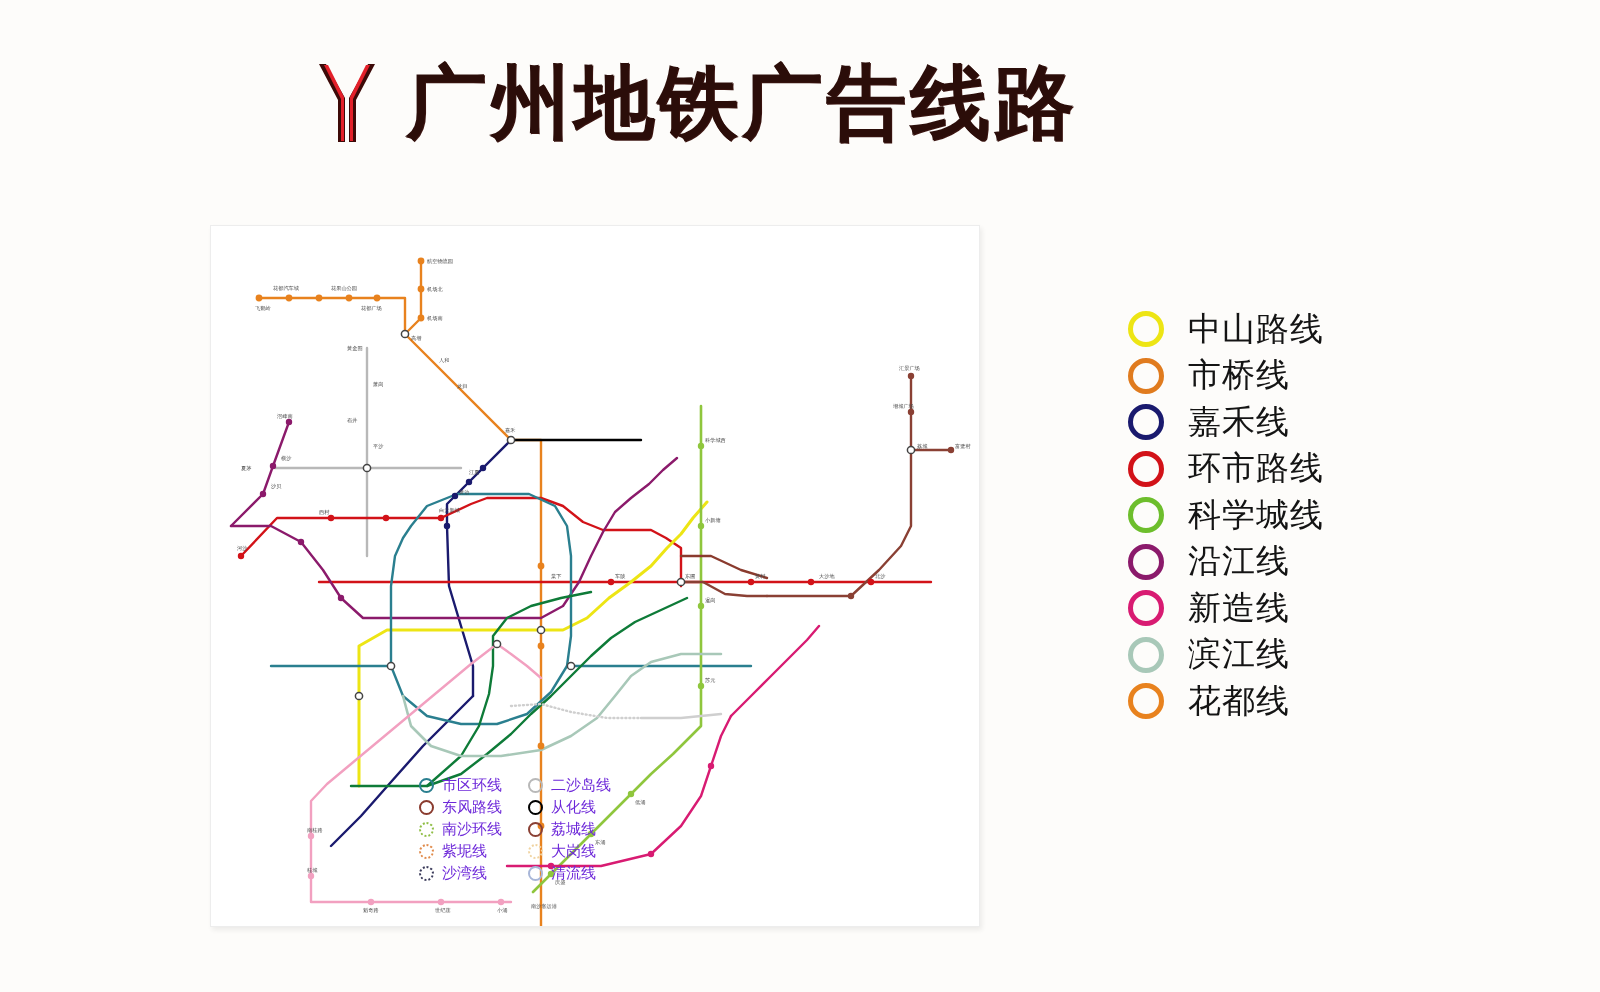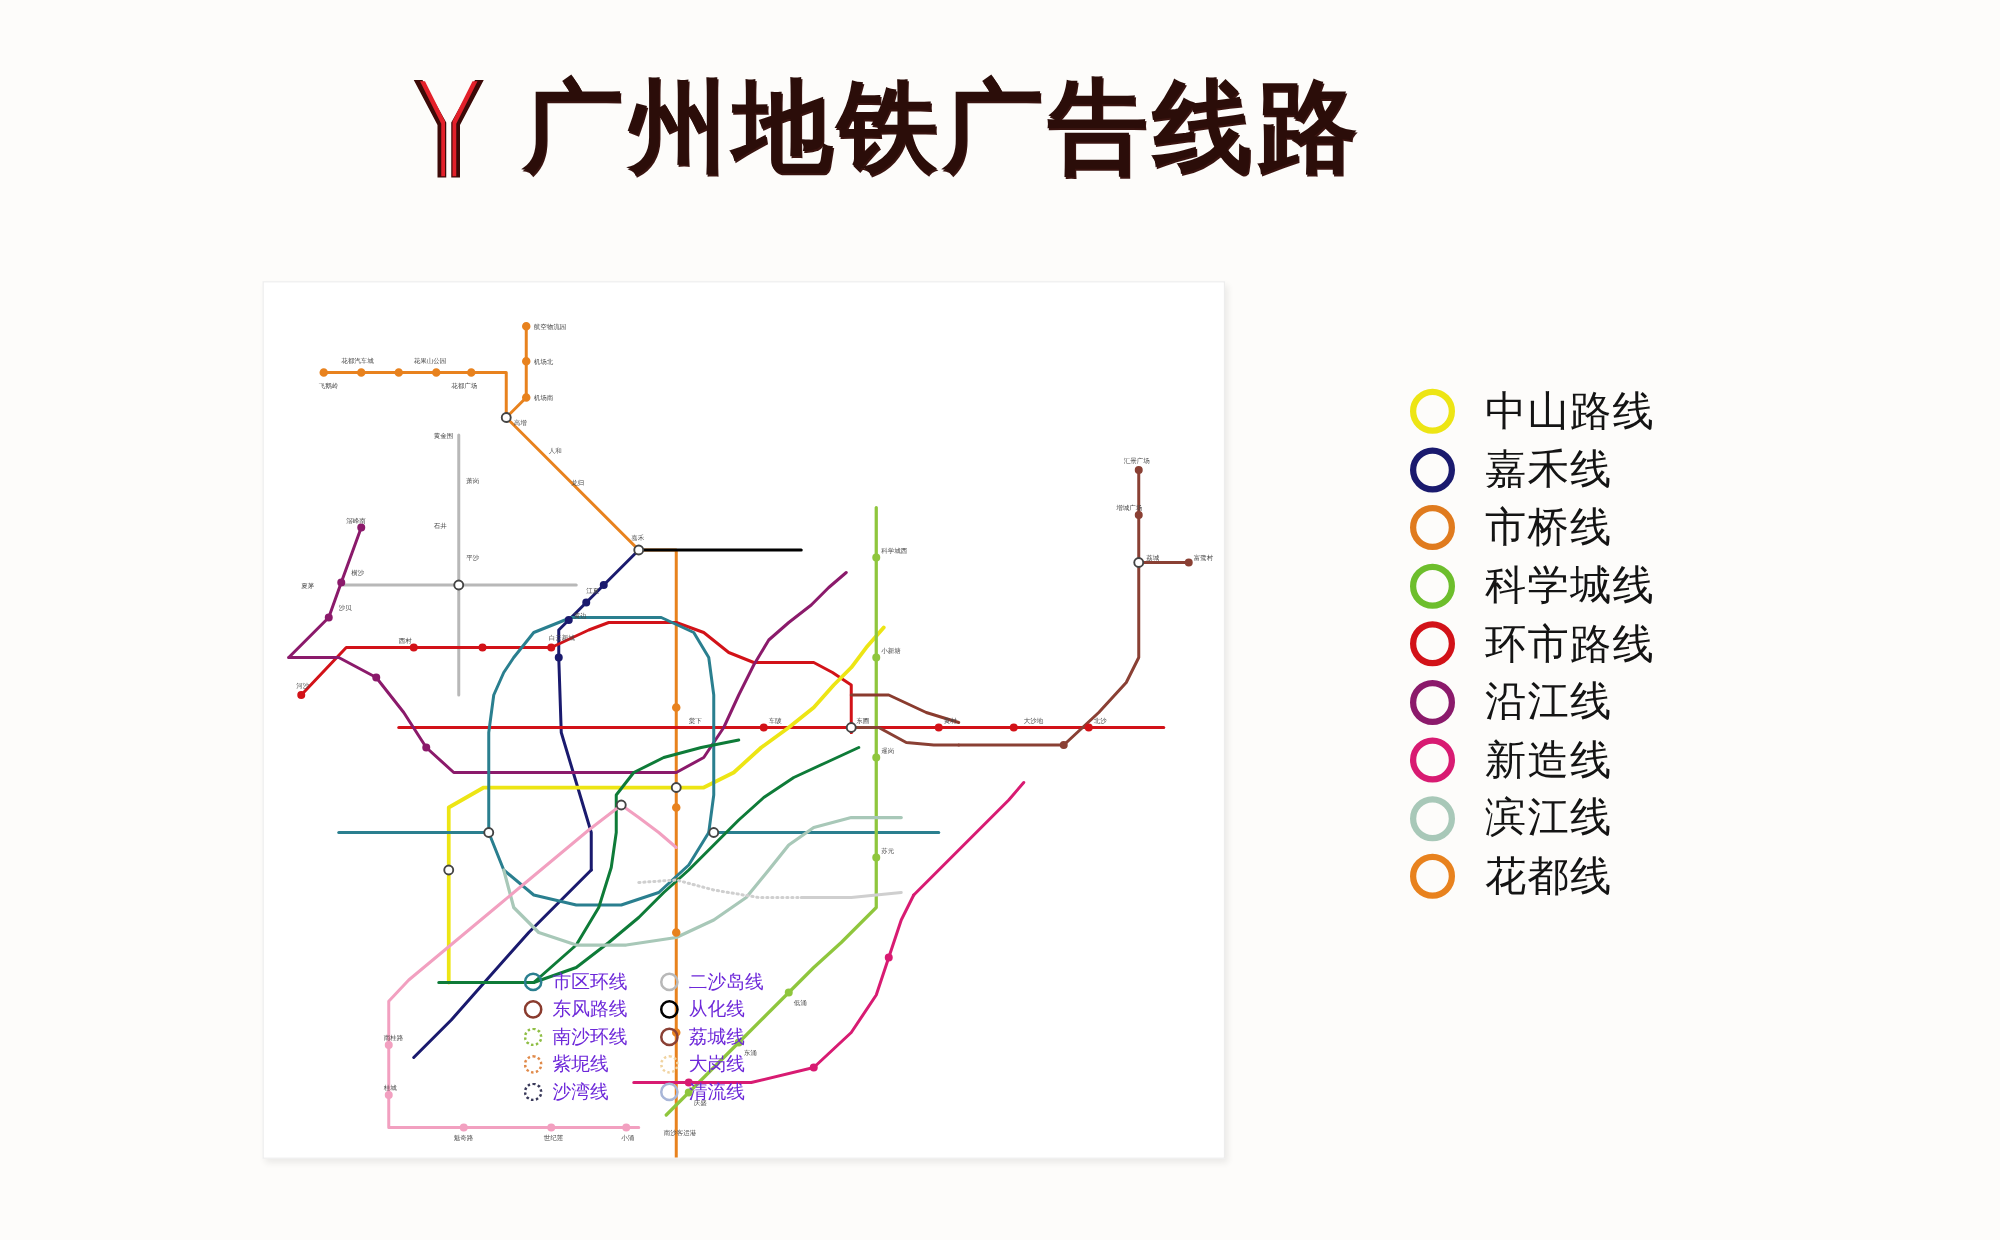--- a/index.html
+++ b/index.html
@@ -5,21 +5,21 @@
   html,body{margin:0;padding:0;}
   body{
     width:1600px;height:992px;
     background:#fdfcfa;
     font-family:"Liberation Sans","DejaVu Sans",sans-serif;
     overflow:hidden;
     position:relative;
   }
   
   #title-bar{
-    position:absolute;left:16px;top:62px;width:1320px;
+    position:absolute;left:4px;top:62px;width:1320px;
     display:flex;align-items:center;justify-content:center;gap:26px;padding-left:32px;
   }
   #brand-logo{width:66px;height:82px;display:block;}
   #title-text{
     font-family:"Liberation Serif","DejaVu Serif",serif;
     font-size:80px;line-height:1;font-weight:bold;
     color:#2b0d09;letter-spacing:4px;white-space:nowrap;
     text-shadow:1px 1px 0 #3a1410;
   }
   
@@ -300,36 +300,36 @@
     </div>
   </div>
 </div>
 
 <div id="line-legend">
   <div class="ll-row">
     <span class="ll-ring" style="border-color:#ede514"></span>
     <span class="ll-label">中山路线</span>
   </div>
   <div class="ll-row">
+    <span class="ll-ring" style="border-color:#e07b1e"></span>
+    <span class="ll-label">市桥线</span>
+  </div>
+  <div class="ll-row">
     <span class="ll-ring" style="border-color:#1a1a6e"></span>
     <span class="ll-label">嘉禾线</span>
   </div>
   <div class="ll-row">
-    <span class="ll-ring" style="border-color:#e07b1e"></span>
-    <span class="ll-label">市桥线</span>
+    <span class="ll-ring" style="border-color:#d21218"></span>
+    <span class="ll-label">环市路线</span>
   </div>
   <div class="ll-row">
     <span class="ll-ring" style="border-color:#6dbe2c"></span>
     <span class="ll-label">科学城线</span>
   </div>
   <div class="ll-row">
-    <span class="ll-ring" style="border-color:#d21218"></span>
-    <span class="ll-label">环市路线</span>
-  </div>
-  <div class="ll-row">
     <span class="ll-ring" style="border-color:#8b1a6b"></span>
     <span class="ll-label">沿江线</span>
   </div>
   <div class="ll-row">
     <span class="ll-ring" style="border-color:#d81b72"></span>
     <span class="ll-label">新造线</span>
   </div>
   <div class="ll-row">
     <span class="ll-ring" style="border-color:#a8c8b8"></span>
     <span class="ll-label">滨江线</span>

